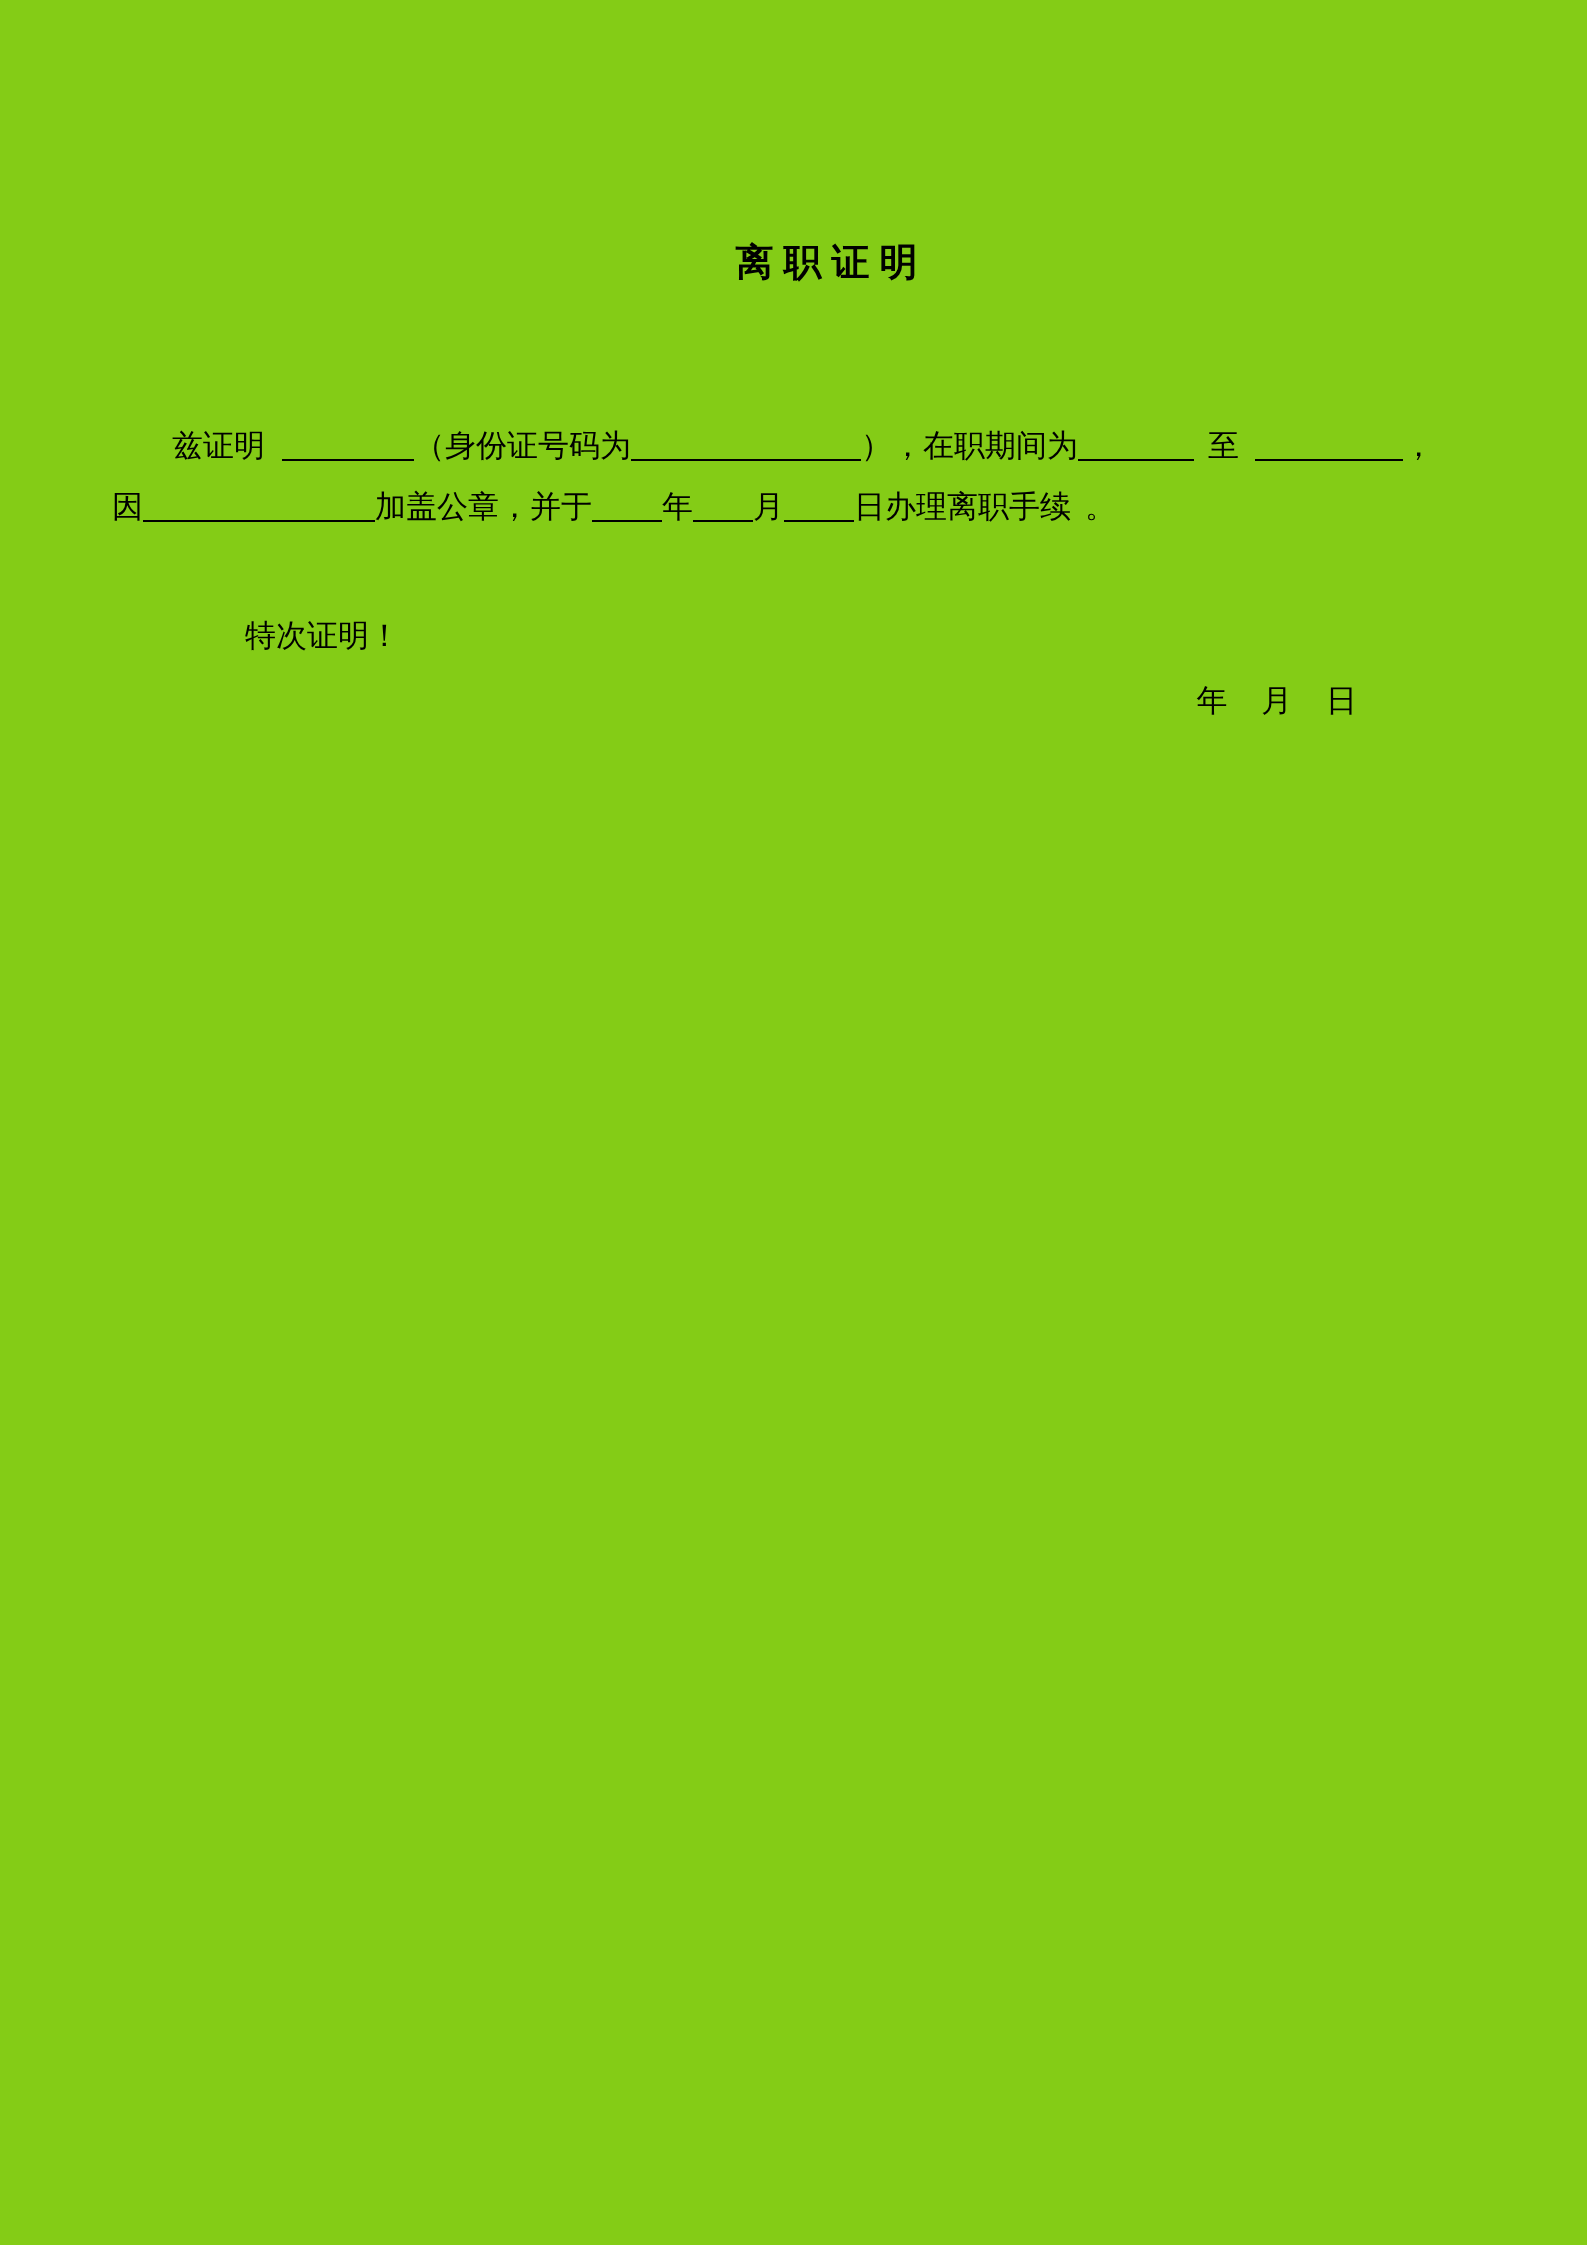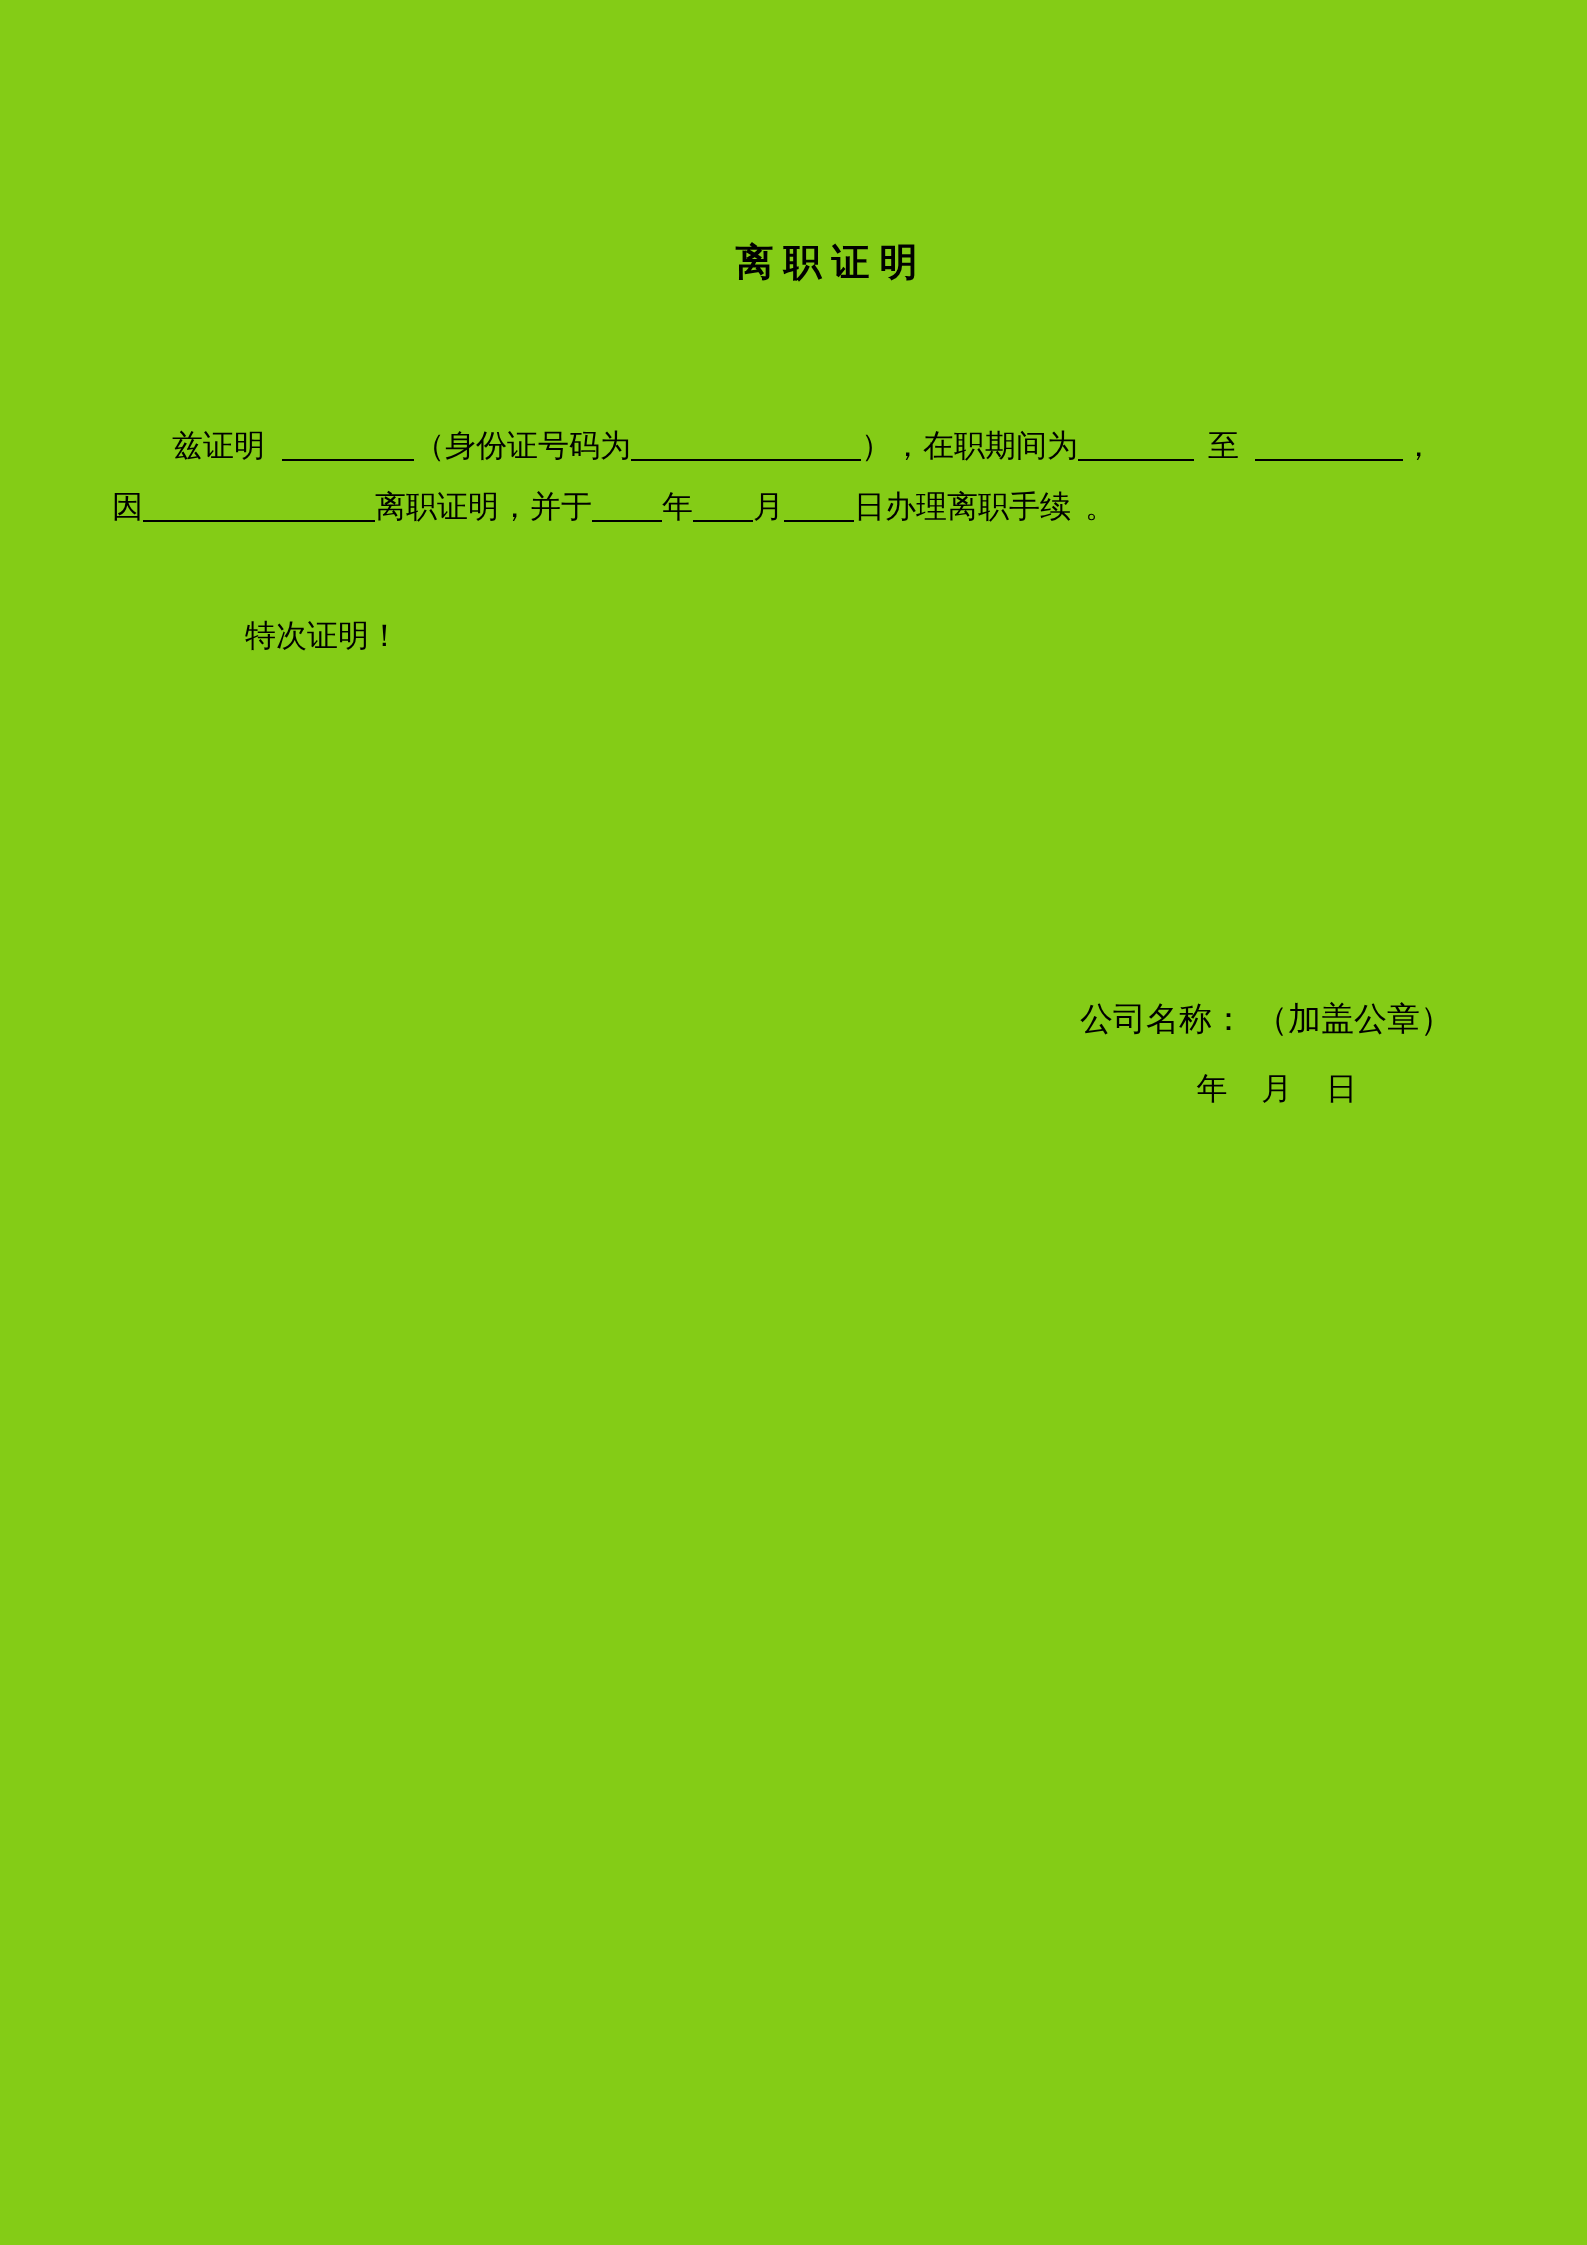--- a/index.html
+++ b/index.html
@@ -62,24 +62,21 @@
 </style>
 </head>
 <body>
 
 <div class="page">
 
   <h1 class="doc-title">离职证明</h1>
 
   <div class="doc-paragraph">
       <div class="doc-line indent"><span>兹证明</span><span class="hspace" style="width: 17px;"></span><span class="blank" style="width: 132px;"></span><span>（身份证号码为</span><span class="blank" style="width: 230px;"></span><span>），在职期间为</span><span class="blank" style="width: 116px;"></span><span class="hspace" style="width: 14px;"></span><span>至</span><span class="hspace" style="width: 16px;"></span><span class="blank" style="width: 148px;"></span><span>，</span></div>
-      <div class="doc-line"><span>因</span><span class="blank" style="width: 232px;"></span><span>离职证明，并于</span><span class="blank" style="width: 70px;"></span><span>年</span><span class="blank" style="width: 60px;"></span><span>月</span><span class="blank" style="width: 70px;"></span><span>日办理离职手续</span><span class="hspace" style="width: 14px;"></span><span>。</span></div>
+      <div class="doc-line"><span>因</span><span class="blank" style="width: 232px;"></span><span>加盖公章，并于</span><span class="blank" style="width: 70px;"></span><span>年</span><span class="blank" style="width: 60px;"></span><span>月</span><span class="blank" style="width: 70px;"></span><span>日办理离职手续</span><span class="hspace" style="width: 14px;"></span><span>。</span></div>
     </div>
 
   <div class="doc-closing">特次证明！</div>
 
-  <div class="doc-company">
-    <span>公司名称：</span><span class="seal">（加盖公章）</span>
-  </div>
 
   <div class="doc-date">年 月 日</div>
 
 </div>
 
 </body></html>

